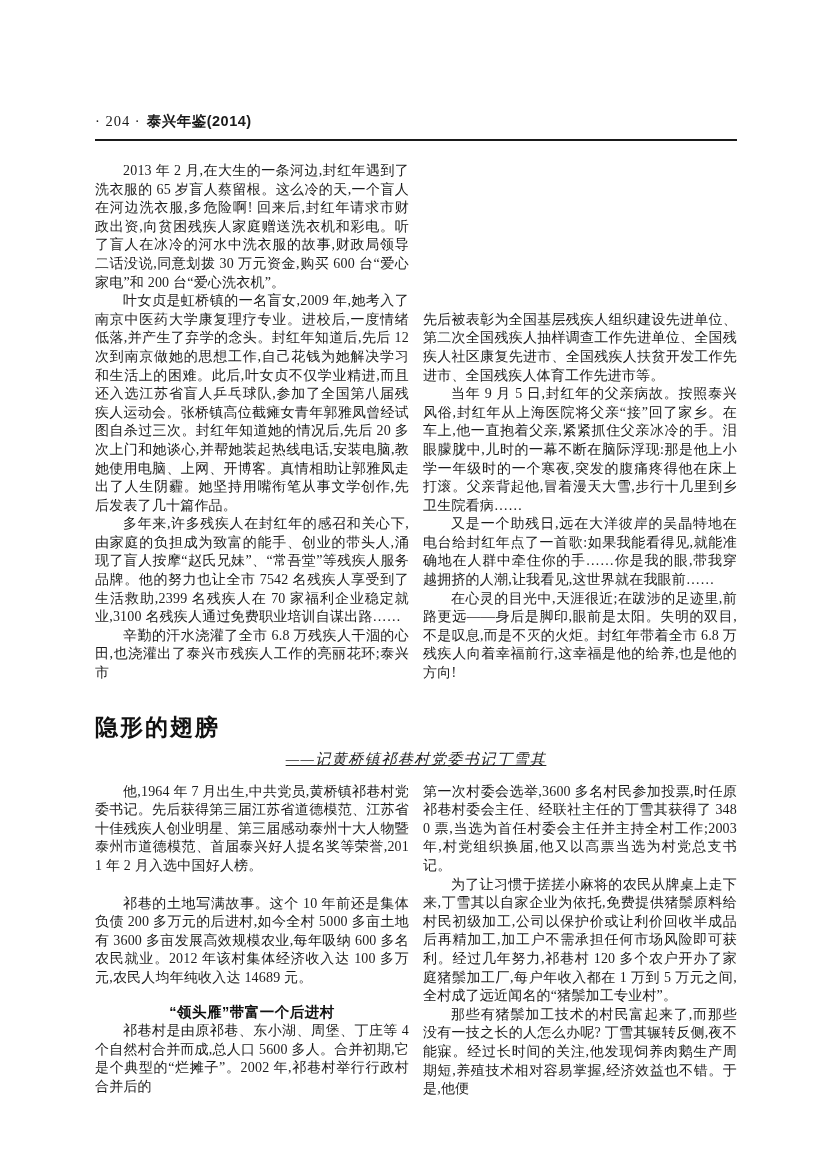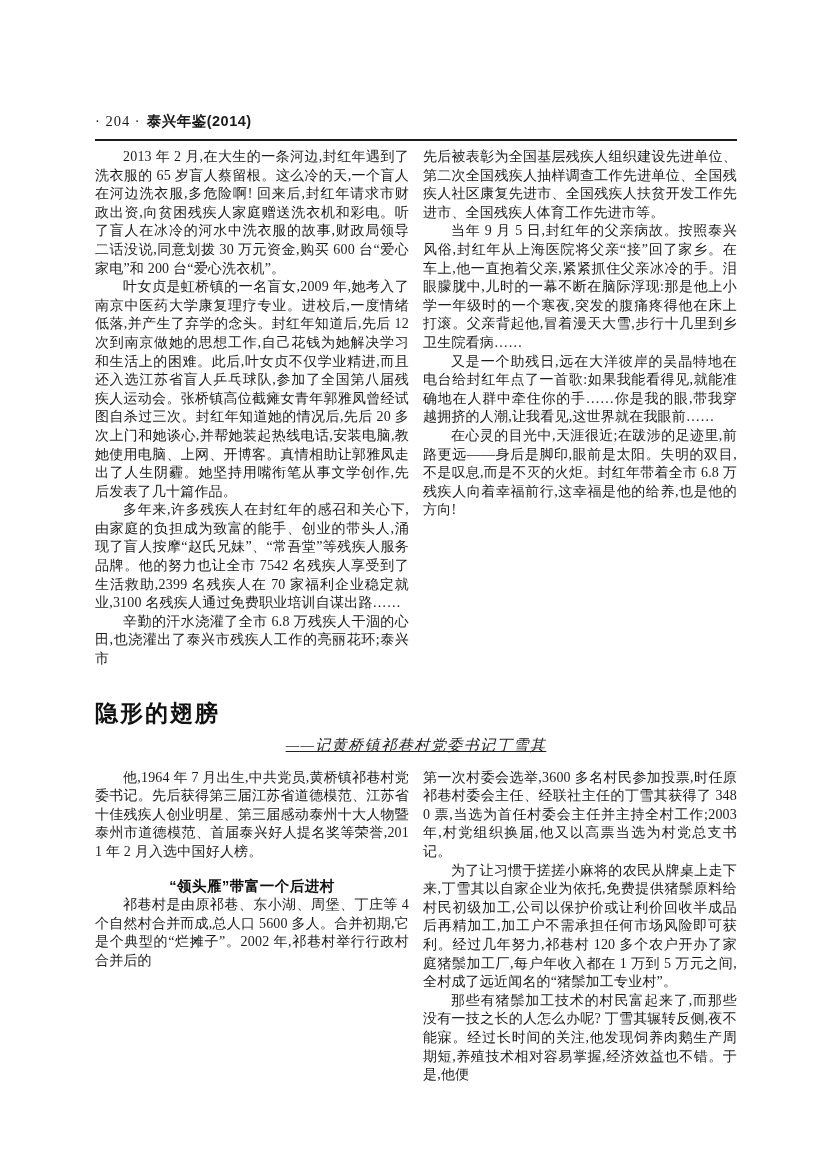--- a/index.html
+++ b/index.html
@@ -26,21 +26,21 @@
   .book-title  { font-family: "Liberation Sans", "DejaVu Sans", sans-serif; font-weight: bold; letter-spacing: 0.5px; }
   .header-rule {
     border: none;
     border-top: 2.2px solid #1a1a1a;
     margin: 8px 0 0 0;
   }
   .two-col {
     display: flex;
     justify-content: space-between;
   }
-  .two-col.upper { margin-top: 7px; }
+  .two-col.upper { margin-top: 21px; align-items: flex-end; }
   .col { width: 314px; }
   .para {
     margin: 0;
     font-size: 14px;
     line-height: 18.6px;
     text-align: justify;
     text-indent: 2em;
     letter-spacing: 0.2px;
     word-break: break-all;
     color: #1c1c1c;
@@ -105,20 +105,21 @@
       <p class="para">在心灵的目光中,天涯很近;在跋涉的足迹里,前路更远——身后是脚印,眼前是太阳。失明的双目,不是叹息,而是不灭的火炬。封红年带着全市 6.8 万残疾人向着幸福前行,这幸福是他的给养,也是他的方向!</p>
     </div>
   </section>
 
   <h1 class="article-title">隐形的翅膀</h1>
   <p class="article-subtitle">——记黄桥镇祁巷村党委书记丁雪其</p>
 
   <section class="two-col lower">
     <div class="col">
       <p class="para">他,1964 年 7 月出生,中共党员,黄桥镇祁巷村党委书记。先后获得第三届江苏省道德模范、江苏省十佳残疾人创业明星、第三届感动泰州十大人物暨泰州市道德模范、首届泰兴好人提名奖等荣誉,2011 年 2 月入选中国好人榜。</p>
+      <p class="para gap-above">祁巷的土地写满故事。这个 10 年前还是集体负债 200 多万元的后进村,如今全村 5000 多亩土地有 3600 多亩发展高效规模农业,每年吸纳 600 多名农民就业。2012 年该村集体经济收入达 100 多万元,农民人均年纯收入达 14689 元。</p>
       <h2 class="subheading">“领头雁”带富一个后进村</h2>
       <p class="para">祁巷村是由原祁巷、东小湖、周堡、丁庄等 4 个自然村合并而成,总人口 5600 多人。合并初期,它是个典型的“烂摊子”。2002 年,祁巷村举行行政村合并后的</p>
     </div>
     <div class="col">
       <p class="para cont">第一次村委会选举,3600 多名村民参加投票,时任原祁巷村委会主任、经联社主任的丁雪其获得了 3480 票,当选为首任村委会主任并主持全村工作;2003 年,村党组织换届,他又以高票当选为村党总支书记。</p>
       <p class="para">为了让习惯于搓搓小麻将的农民从牌桌上走下来,丁雪其以自家企业为依托,免费提供猪鬃原料给村民初级加工,公司以保护价或让利价回收半成品后再精加工,加工户不需承担任何市场风险即可获利。经过几年努力,祁巷村 120 多个农户开办了家庭猪鬃加工厂,每户年收入都在 1 万到 5 万元之间,全村成了远近闻名的“猪鬃加工专业村”。</p>
       <p class="para">那些有猪鬃加工技术的村民富起来了,而那些没有一技之长的人怎么办呢? 丁雪其辗转反侧,夜不能寐。经过长时间的关注,他发现饲养肉鹅生产周期短,养殖技术相对容易掌握,经济效益也不错。于是,他便</p>
     </div>
   </section>
 

